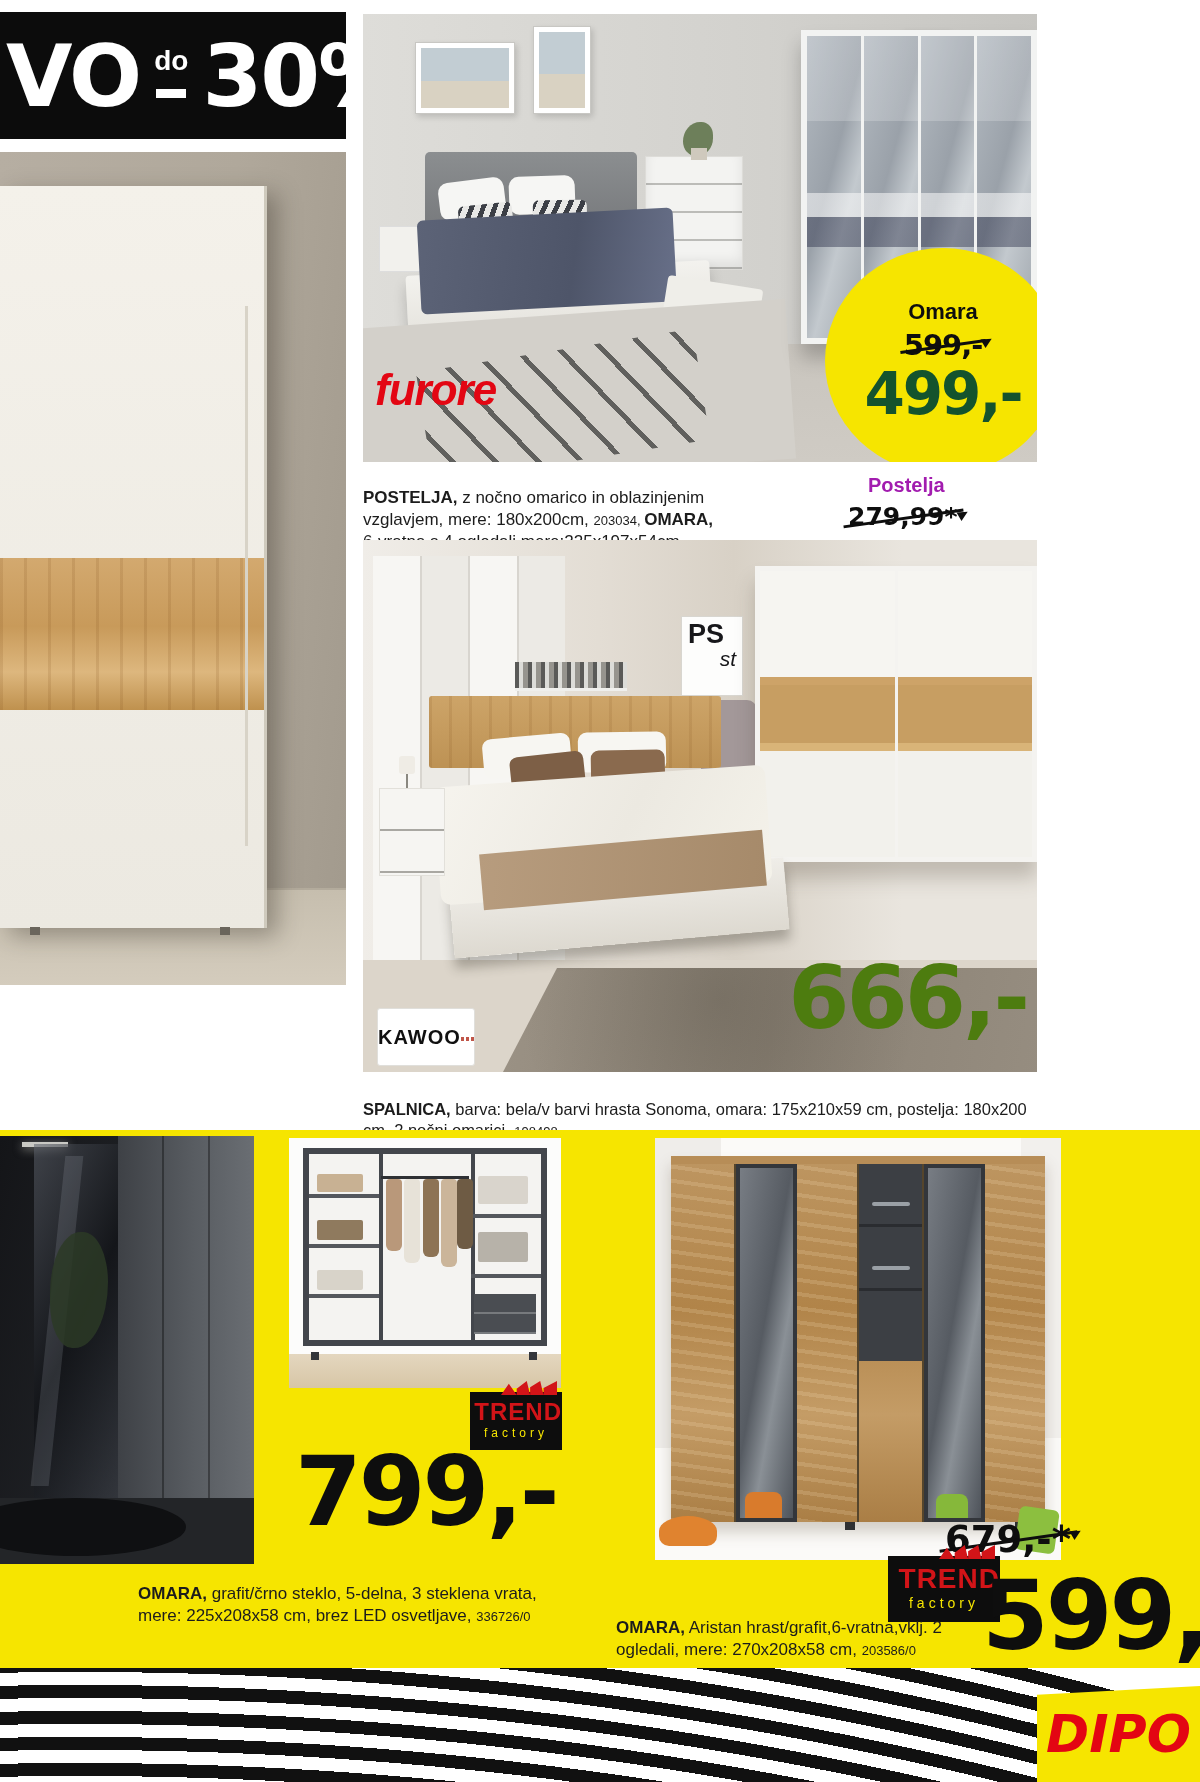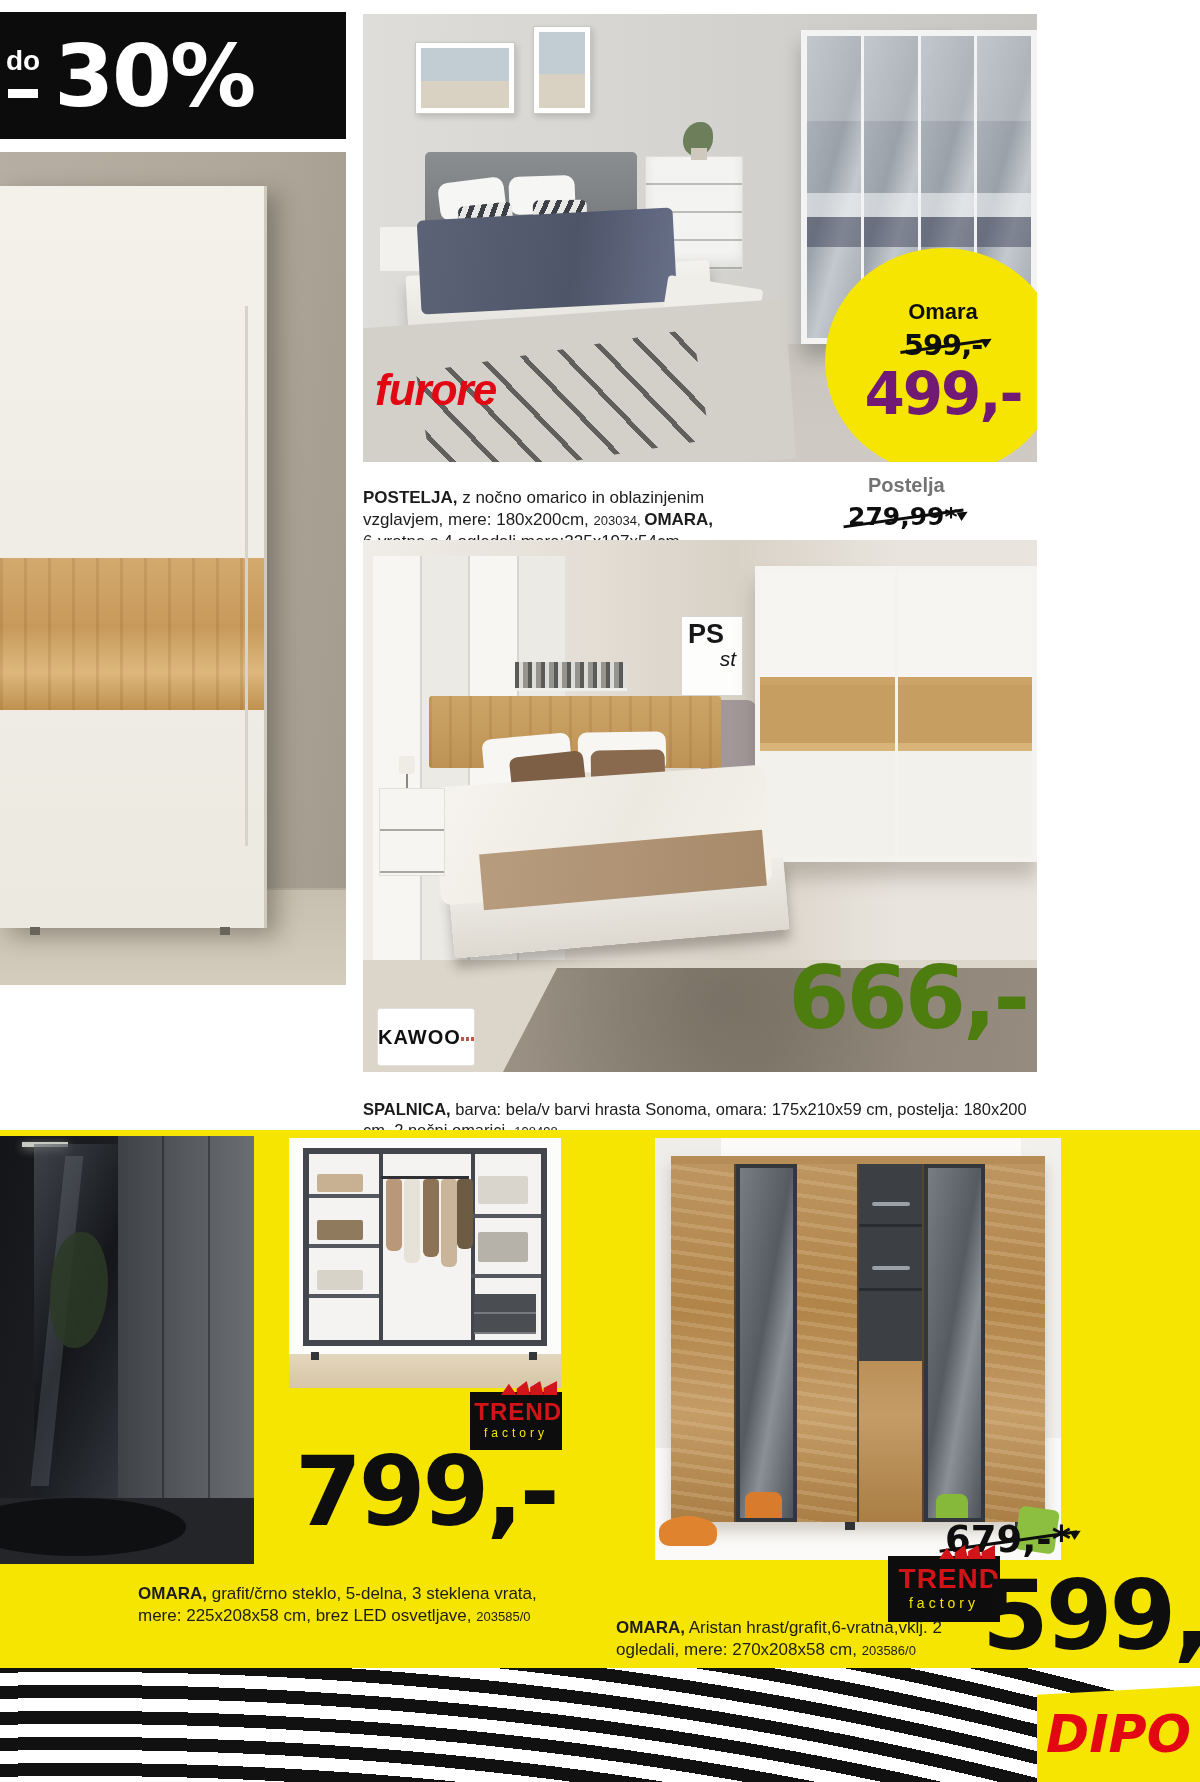--- a/index.html
+++ b/index.html
@@ -71,21 +71,21 @@
   .p1-mirror{flex:1;background:
       linear-gradient(180deg,rgba(255,255,255,.20) 0 28%,rgba(0,0,0,0) 28%),
       linear-gradient(180deg,rgba(0,0,0,0) 0 52%,rgba(250,250,250,.55) 52% 60%,rgba(45,50,75,.45) 60% 70%,rgba(0,0,0,0) 70%),
       linear-gradient(105deg,#b3bac1 0%,#9aa1a9 45%,#c3c9ce 65%,#9fa6ad 100%);}
 
   
   .badge{position:absolute;left:462px;top:234px;width:236px;height:226px;border-radius:50%;
          background:#f6e500;display:flex;flex-direction:column;align-items:center;justify-content:center;gap:3px;z-index:5;}
   .badge .blabel{font-weight:800;font-size:22px;color:#0e0e0e;}
   .badge .bold{font-family:"DejaVu Sans",sans-serif;font-size:29px;font-weight:700;letter-spacing:-1px;color:#0e0e0e;}
-  .badge .bnew{font-family:"DejaVu Sans",sans-serif;font-size:58px;font-weight:800;letter-spacing:-2px;line-height:1;color:#701a75;}
+  .badge .bnew{font-family:"DejaVu Sans",sans-serif;font-size:58px;font-weight:800;letter-spacing:-2px;line-height:1;color:#14532d;}
 
   .furore-logo{position:absolute;left:12px;top:354px;font-size:44px;font-weight:800;font-style:italic;
                color:#e30613;letter-spacing:-1px;line-height:1;}
 
   
   .strike{position:relative;display:inline-block;}
   .strike::after{content:"";position:absolute;left:-5%;top:50%;width:110%;height:3px;background:#0d0d0d;transform:rotate(-8deg);}
   .strike::before{content:"";position:absolute;right:-15px;top:22%;width:0;height:0;
                   border:5px solid transparent;border-left:10px solid #0d0d0d;transform:rotate(-30deg);}
 
@@ -93,21 +93,21 @@
   .desc{position:absolute;font-size:17px;line-height:1.3;color:#1c1c1c;}
   .desc b{font-weight:800;}
   .desc .sku{font-size:13px;}
   .desc1{left:363px;top:470px;width:352px;}
   .desc2{left:363px;top:1082px;width:688px;font-size:16.5px;}
   .desc3{left:138px;top:1566px;width:428px;}
   .desc4{left:616px;top:1600px;width:368px;}
 
   .bigprice{position:absolute;font-family:"DejaVu Sans",sans-serif;font-weight:800;color:#0e0e0e;
             letter-spacing:-2px;line-height:1;}
-  .price1-label{position:absolute;left:868px;top:474px;font-weight:800;font-size:20px;color:#737373;}
+  .price1-label{position:absolute;left:868px;top:474px;font-weight:800;font-size:20px;color:#a21caf;}
   .price1-old{position:absolute;left:848px;top:502px;font-family:"DejaVu Sans",sans-serif;font-size:25px;font-weight:700;color:#0e0e0e;}
   .price1-new{left:950px;top:452px;font-size:62px;}
   .price2{right:10px;top:414px;font-size:88px;letter-spacing:-3px;position:absolute;font-family:"DejaVu Sans",sans-serif;font-weight:800;color:#4d7c0f;line-height:1;}
   .price3{left:295px;top:1444px;font-size:96px;letter-spacing:-3px;}
   .price4{left:982px;top:1568px;font-size:96px;letter-spacing:-3px;}
   .price4-old{position:absolute;left:945px;top:1518px;font-family:"DejaVu Sans",sans-serif;font-size:37px;font-weight:700;color:#0e0e0e;}
 
   
   .photo2{left:363px;top:540px;width:674px;height:532px;background:#e9e6e1;}
   .p2-wall{position:absolute;inset:0;background:linear-gradient(90deg,#f0ede8 0%,#e3ddd4 35%,#d8d1c6 55%,#e9e5de 80%);}
@@ -232,20 +232,21 @@
         display:flex;align-items:center;justify-content:center;clip-path:polygon(0 9%,100% 0,100% 100%,0 100%);}
   .dipo span{color:#e30613;font-weight:800;font-style:italic;font-size:52px;letter-spacing:0;
              font-family:"DejaVu Sans",sans-serif;}
 </style>
 </head>
 <body>
 
 <div class="page">
 
   <div class="banner">
+    <span class="frag">VO</span>
     <span class="do-col">
       <span class="do">do</span>
       <span class="dash"></span>
     </span>
     <span class="disc">30%</span>
   </div>
 
   <div class="lphoto">
     <div class="lp-floor"></div>
     <div class="lp-wardrobe">
@@ -415,21 +416,21 @@
     <div class="p5-green"></div>
   </div>
 
   <div class="trend trend-a">
     <span class="roof"></span>
     <span class="t1">TREND</span>
     <span class="t2">factory</span>
   </div>
   <div class="bigprice price3">799,-</div>
   <p class="desc desc3">
-    <b>OMARA,</b><span> grafit/črno steklo, 5-delna, 3 steklena vrata, mere: 225x208x58 cm, brez LED osvetljave, </span><span class="sku">203585/0</span>
+    <b>OMARA,</b><span> grafit/črno steklo, 5-delna, 3 steklena vrata, mere: 225x208x58 cm, brez LED osvetljave, </span><span class="sku">336726/0</span>
   </p>
 
   <div class="price4-old"><span class="strike">679,-*</span></div>
   <div class="trend trend-b">
     <span class="roof"></span>
     <span class="t1">TREND</span>
     <span class="t2">factory</span>
   </div>
   <div class="bigprice price4">599,-</div>
   <p class="desc desc4">

